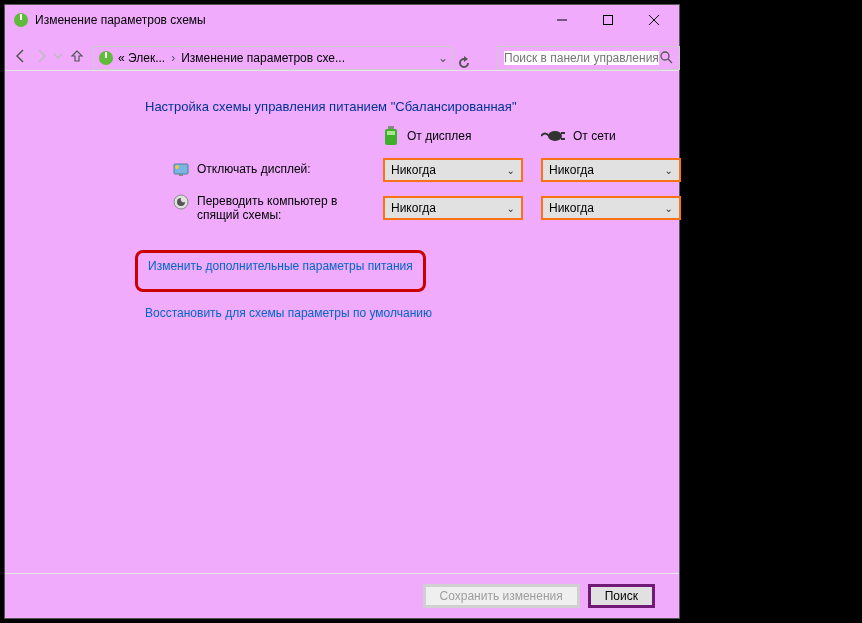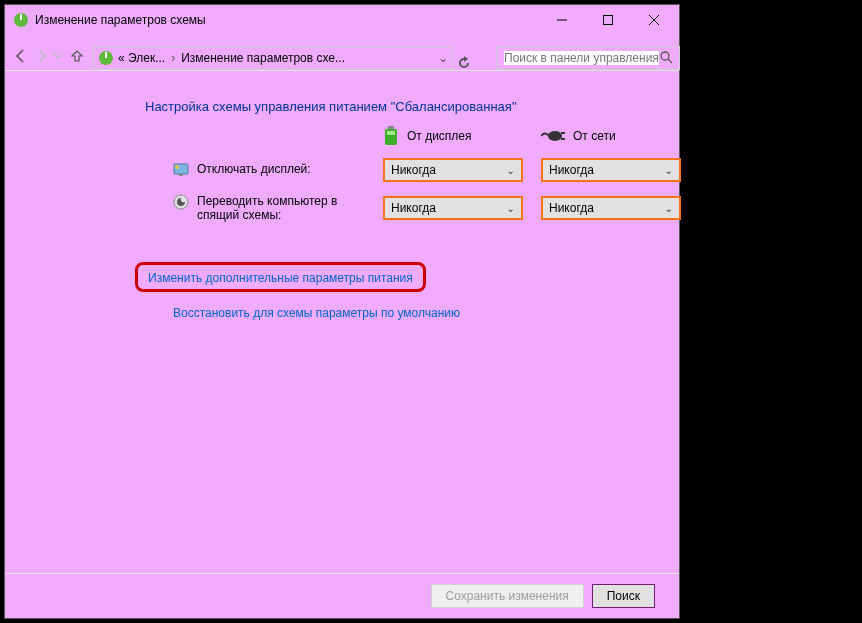--- a/index.html
+++ b/index.html
@@ -25,24 +25,24 @@
 .content{flex:1;padding:28px 20px 10px 140px;position:relative;}
 h1{font-size:13px;font-weight:400;color:#003399;margin-bottom:12px;}
 .subtitle{color:#000;margin-bottom:18px;}
 .grid{display:grid;grid-template-columns:220px 140px 140px;column-gap:18px;row-gap:12px;align-items:center;}
 .col-header{display:flex;align-items:center;gap:8px;justify-content:flex-start;}
 .row-label{display:flex;gap:8px;padding-left:28px;}
 .row-label .ico{width:16px;height:16px;flex-shrink:0;}
 .select{height:24px;border:2px solid #f97316;background:#e1e1e1;padding:0 6px;display:flex;align-items:center;justify-content:space-between;width:140px;}
 .select .chev{font-size:10px;color:#333;}
 .link{color:#0066cc;display:inline-block;}
-.highlight-box{border:3px solid #cc0000;border-radius:8px;padding:6px 10px 4px;display:inline-block;margin-top:40px;margin-left:-10px;}
-.link2{margin-top:14px;margin-left:28px;}
+.highlight-box{border:3px solid #cc0000;border-radius:8px;padding:6px 10px 16px;display:inline-block;margin-top:28px;margin-left:-10px;}
+.link2{margin-top:14px;}
 .footer{border-top:1px solid #e5e5e5;padding:10px 24px 10px 10px;display:flex;justify-content:flex-end;gap:8px;}
-.btn{height:24px;padding:0 14px;border:1px solid #701a75;background:#e1e1e1;display:flex;align-items:center;}
+.btn{height:24px;padding:0 14px;border:3px solid #701a75;background:#e1e1e1;display:flex;align-items:center;}
 .btn.disabled{color:#9e9e9e;background:#efefef;border-color:#d0d0d0;}
 .battery-icon{width:16px;height:20px;}
 .plug-icon{width:24px;height:14px;}
 </style>
 </head>
 <body>
 
 <div class="window">
 
   <div class="titlebar">

